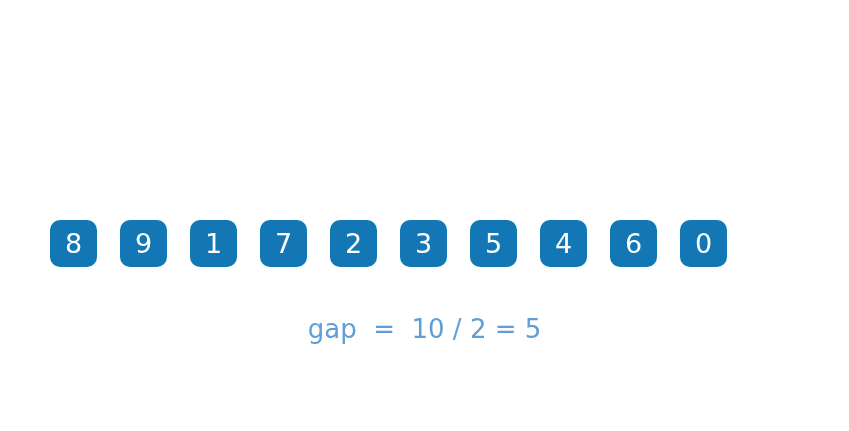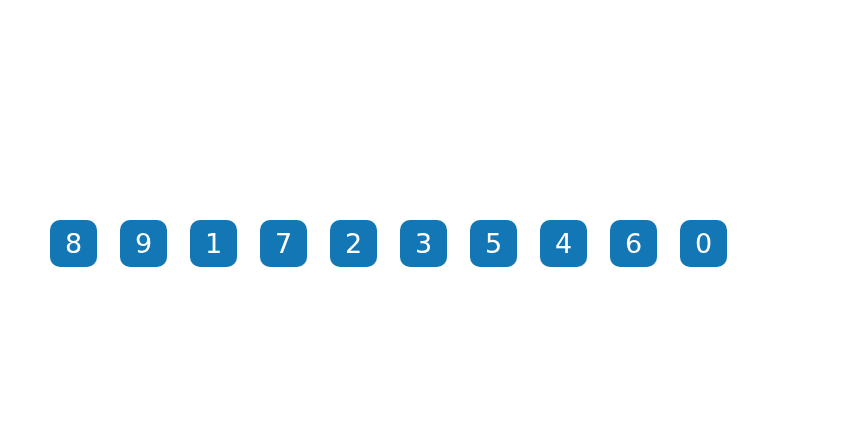--- a/index.html
+++ b/index.html
@@ -88,13 +88,14 @@
       <div class="cell">
         <span class="cell-value">4</span>
       </div>
       <div class="cell">
         <span class="cell-value">6</span>
       </div>
       <div class="cell">
         <span class="cell-value">0</span>
       </div>
     </div>
+  <div class="caption">gap  =  10 / 2 = 5</div>
 </div>
 
 </body></html>

